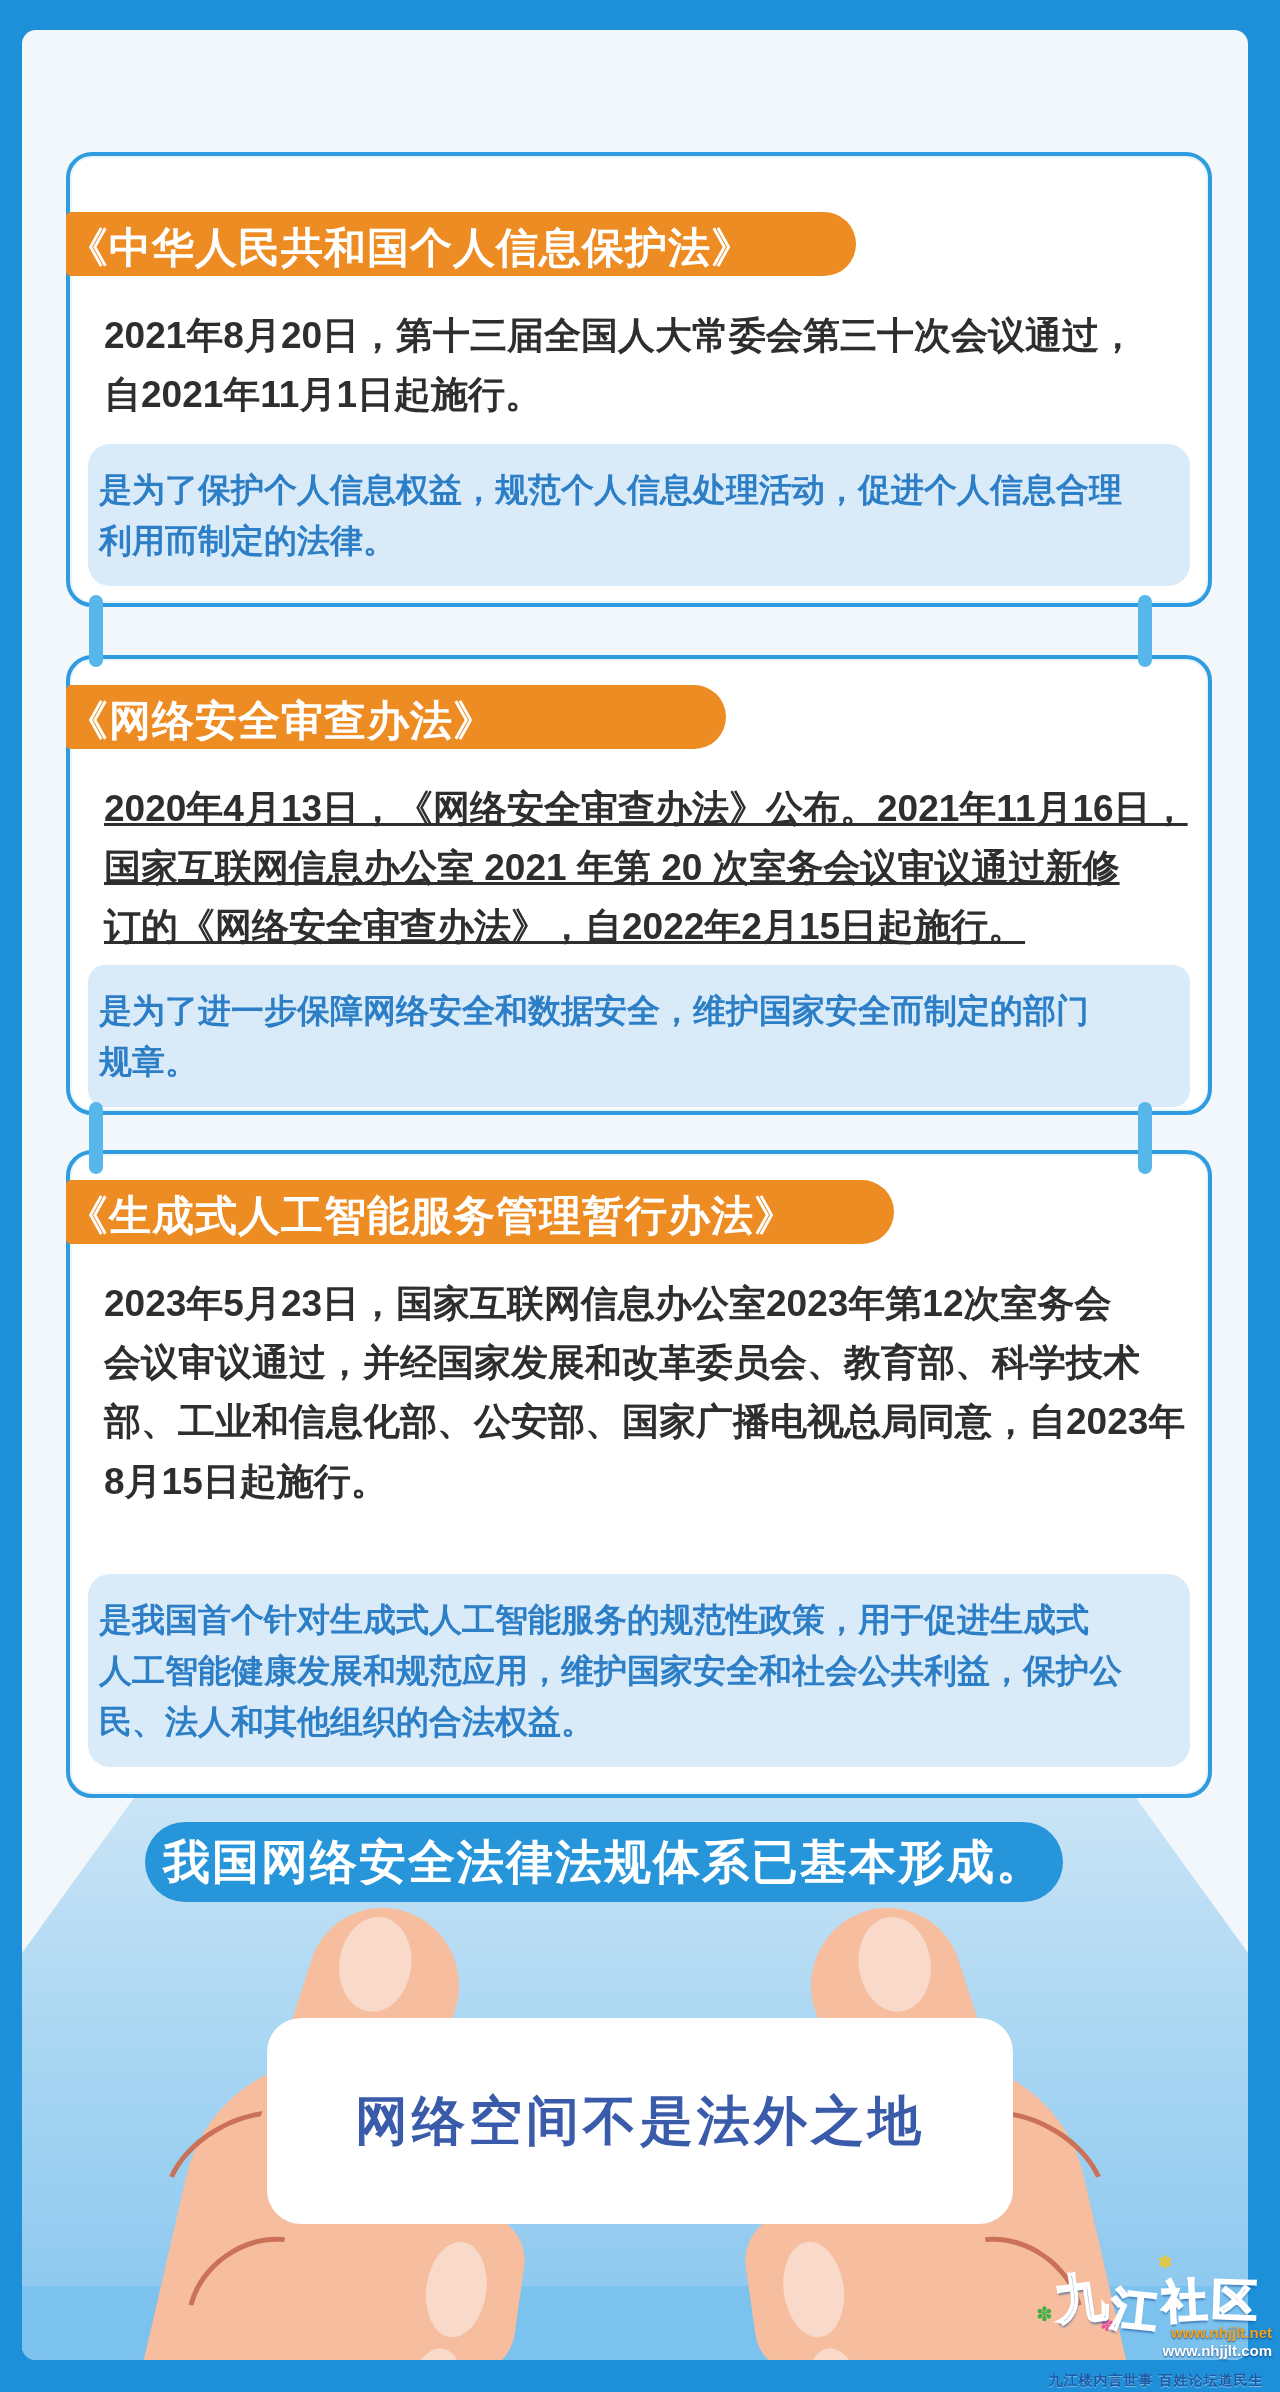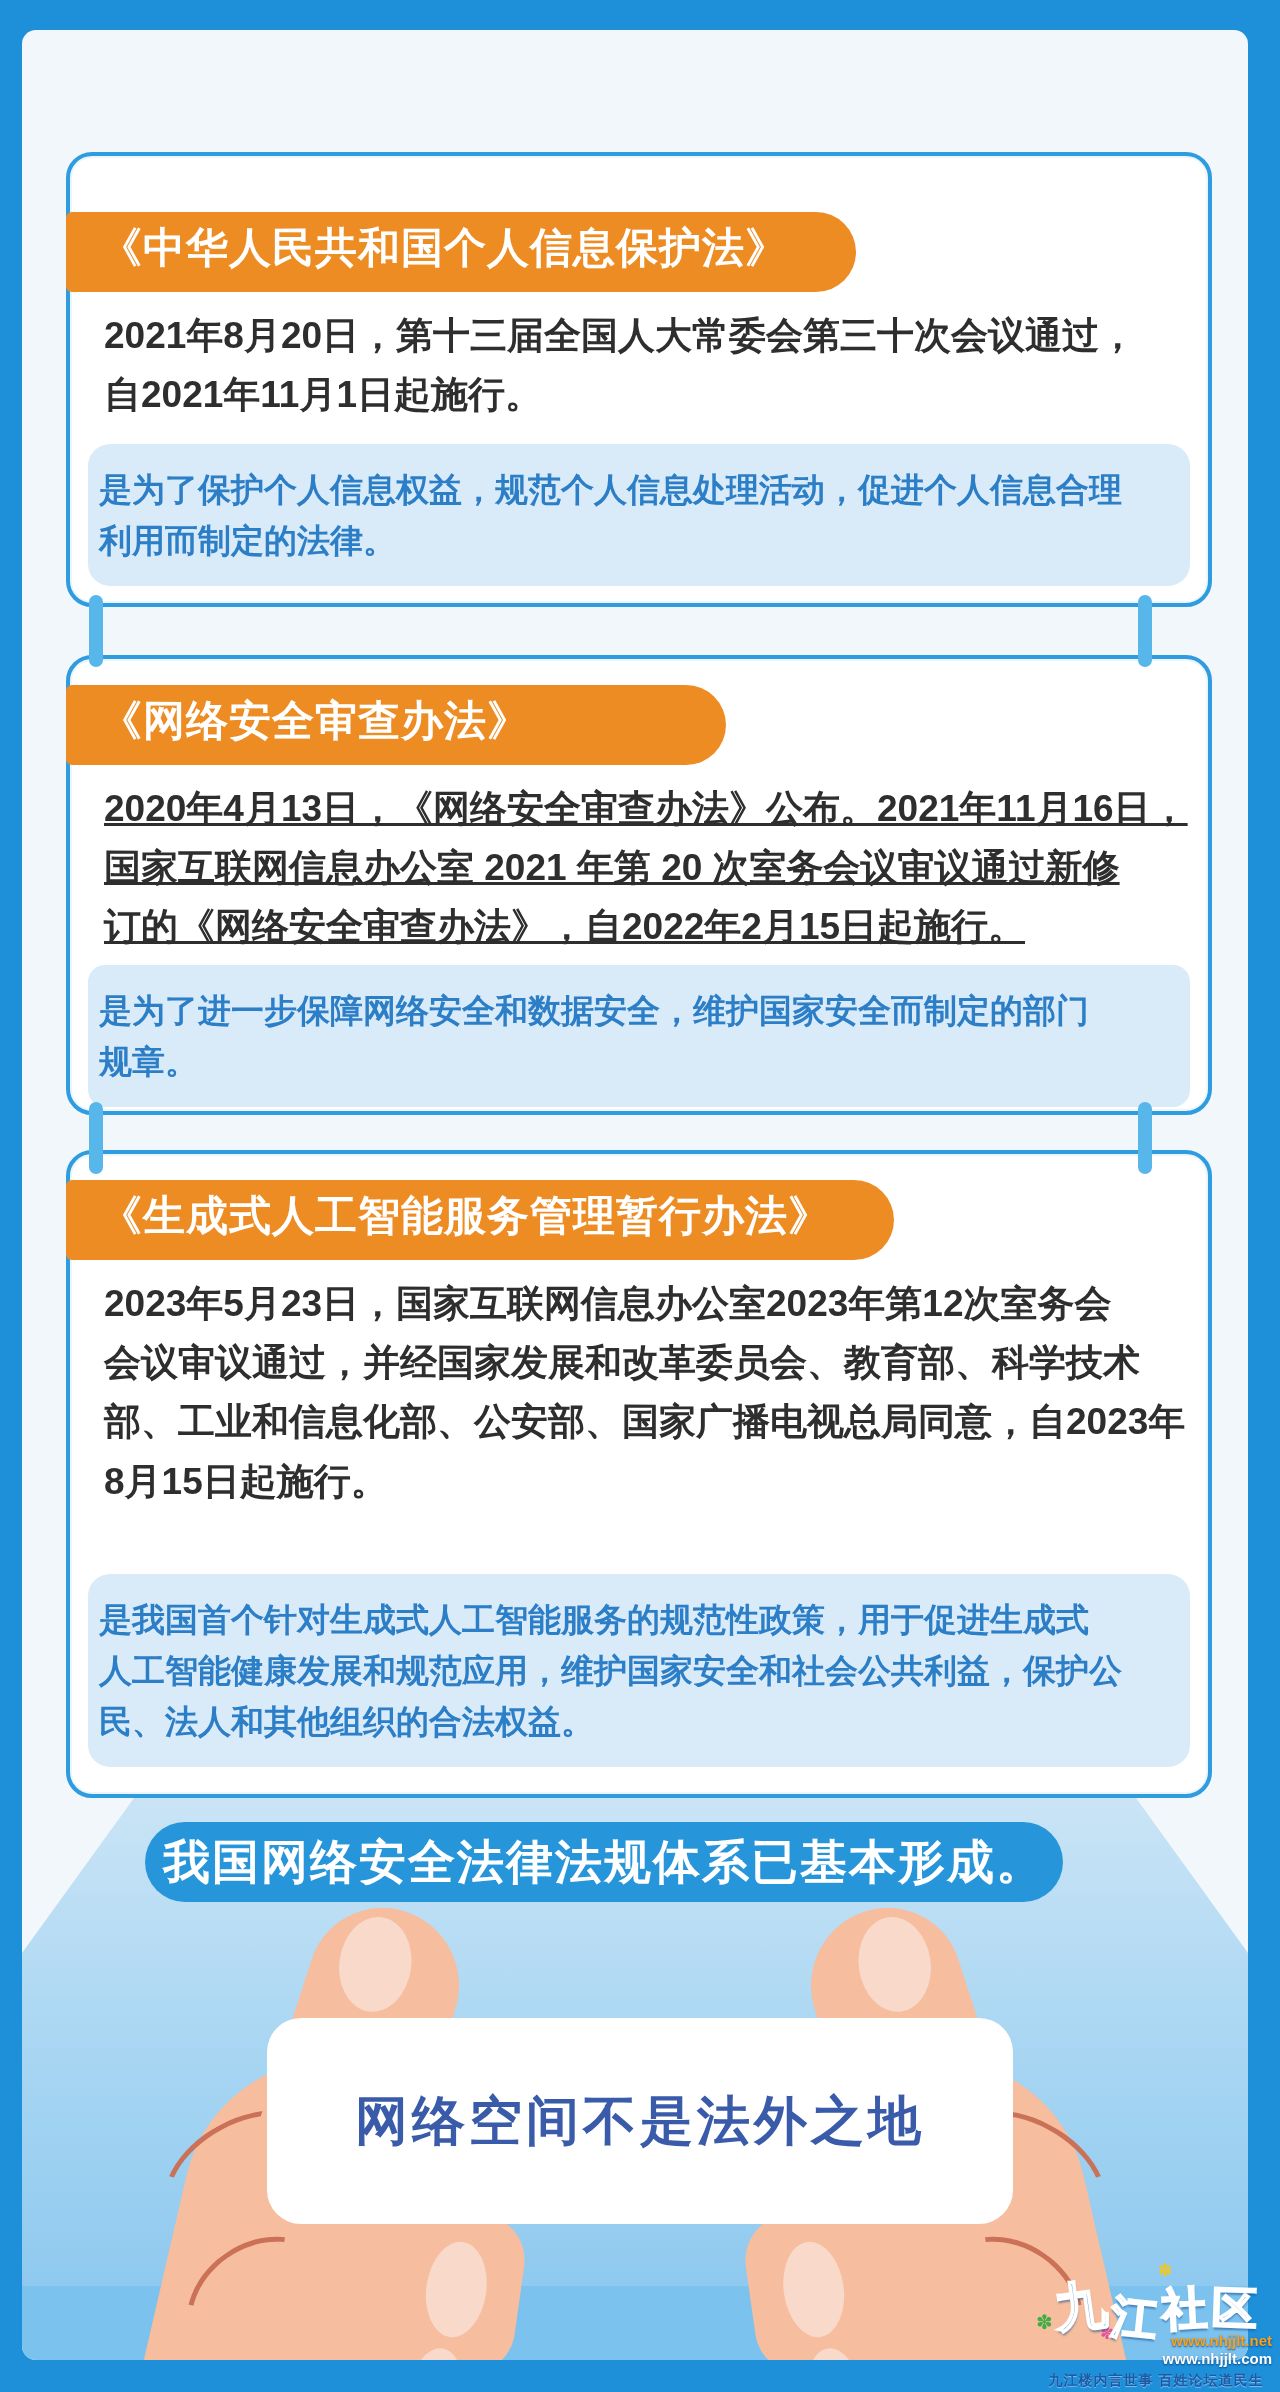--- a/index.html
+++ b/index.html
@@ -15,24 +15,24 @@
   
   .card{
     position:absolute;left:44px;width:1146px;box-sizing:border-box;
     background:#fff;border:4px solid var(--card-border,#2f9ce0);
     border-radius:26px;box-shadow:inset 0 0 0 2px #eaf5fc;
   }
   .c1{top:122px;height:455px;}
   .c2{top:625px;height:460px;}
   .c3{top:1120px;height:648px;}
   .pill-header{
-    position:absolute;left:-4px;height:80px;box-sizing:border-box;
+    position:absolute;left:-4px;height:64px;box-sizing:border-box;
     background:var(--orange,#ee8c24);border-radius:6px 40px 40px 6px;
     color:#fff;font-size:42px;font-weight:bold;line-height:72px;
-    padding-left:34px;white-space:nowrap;letter-spacing:1px;
+    white-space:nowrap;letter-spacing:1px;
   }
   .c1 .pill-header{top:56px;width:790px;}
   .c2 .pill-header{top:26px;width:660px;}
   .c3 .pill-header{top:26px;width:828px;}
   .card-body{
     position:absolute;left:34px;right:14px;
     font-size:37px;line-height:1.6;font-weight:600;
     color:var(--body-text,#2e2e2e);white-space:pre-line;
   }
   .c1 .card-body{top:150px;}
@@ -125,21 +125,21 @@
   .ch3{font-size:45px;transform:rotate(-3deg);}
   .ch4{font-size:45px;transform:rotate(2deg);}
   .fl{position:absolute;}
   .fl-green{left:-4px;bottom:2px;color:#3fae44;font-size:20px;}
   .fl-pink{left:60px;bottom:-8px;color:#e8509d;font-size:17px;}
   .fl-yellow{left:118px;top:-12px;color:#f3c71b;font-size:17px;}
   .wm-urls{text-align:right;font-size:15px;font-weight:bold;line-height:1.2;margin-top:-4px;}
   .wm-url-net{color:#f6a21c;text-shadow:0 1px 2px rgba(0,50,110,.8);}
   .wm-url-com{color:#ffffff;text-shadow:0 1px 2px rgba(0,50,110,.8);}
   .wm-tagline{
-    font-size:14px;font-weight:bold;color:#1c5aa6;margin-top:4px;
+    font-size:14px;font-weight:bold;color:#1c5aa6;margin-top:12px;
     white-space:nowrap;letter-spacing:1px;text-shadow:0 1px 1px rgba(255,255,255,.45);
   }
 </style>
 </head>
 <body>
 
 <div class="inner">
 
   <div class="blob"></div>
   <div class="band"></div>

